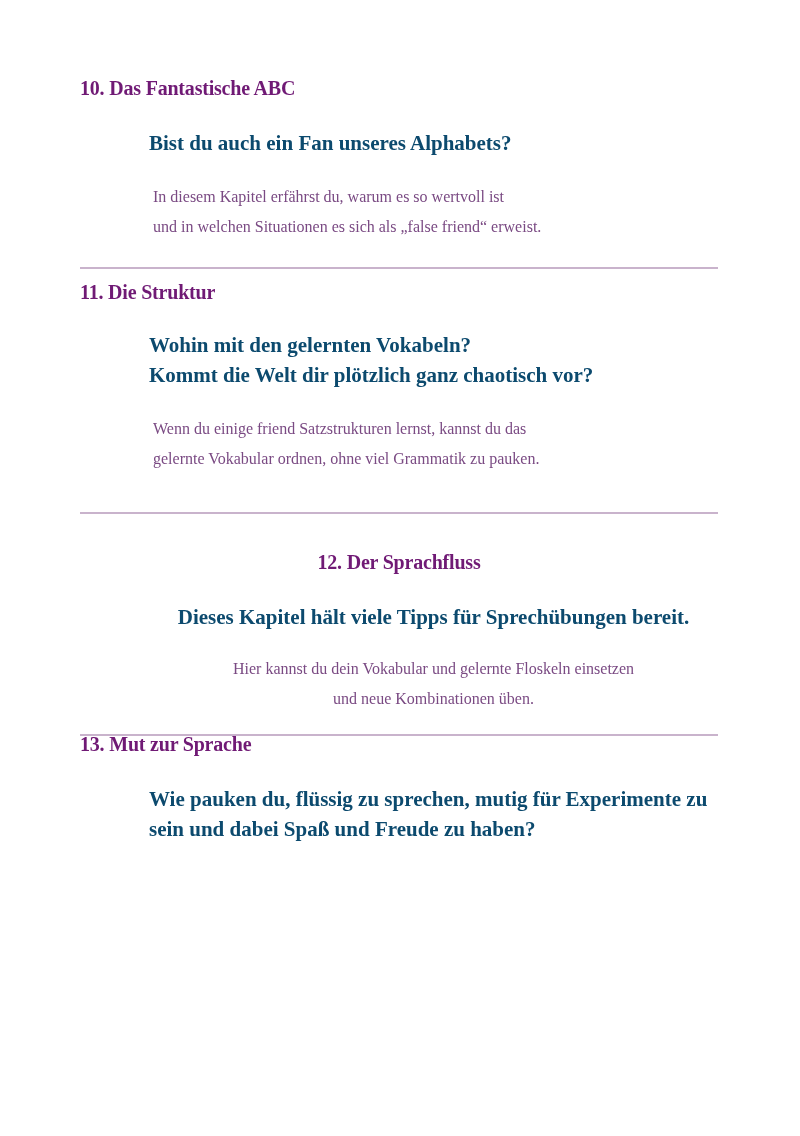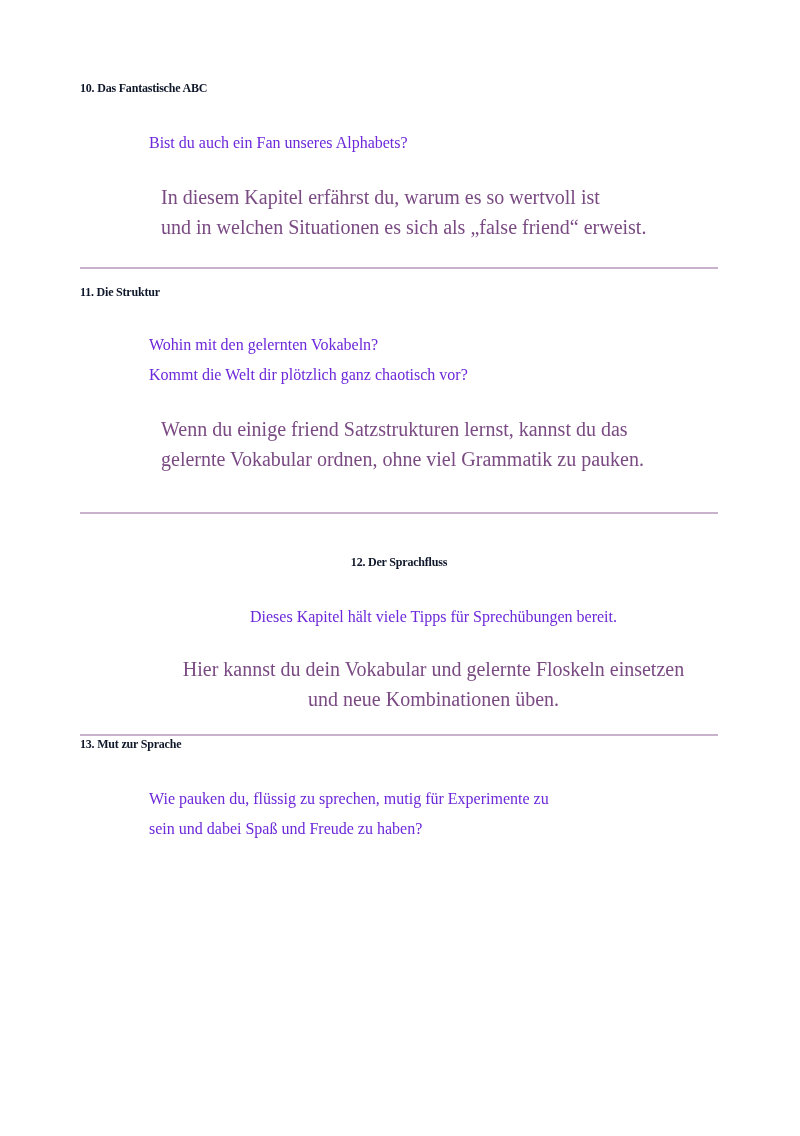--- a/index.html
+++ b/index.html
@@ -20,39 +20,40 @@
       top: 0;
       width: 800px;
       height: 1136px;
     }
     .section {
       position: absolute;
       left: 80px;
       width: 638px;
     }
     .heading {
-      color: #0f172a;
+      color: #701a75;
       font-weight: bold;
-      font-size: 12px;
+      font-size: 20px;
       line-height: 24px;
       margin: 0;
       letter-spacing: -0.2px;
     }
     .question {
-      color: #6d28d9;
-      font-size: 16px;
+      color: #0c4a6e;
+      font-size: 21px;
       line-height: 30px;
       margin: 0;
       padding-left: 69px;
+      font-weight: bold;
     }
     .answer {
       color: #7a4a83;
-      font-size: 20px;
+      font-size: 16px;
       line-height: 30px;
-      margin: 12px;
+      margin: 4px;
       padding-left: 69px;
     }
     .line {
       display: block;
     }
     .divider {
       position: absolute;
       left: 80px;
       width: 638px;
       height: 0;

